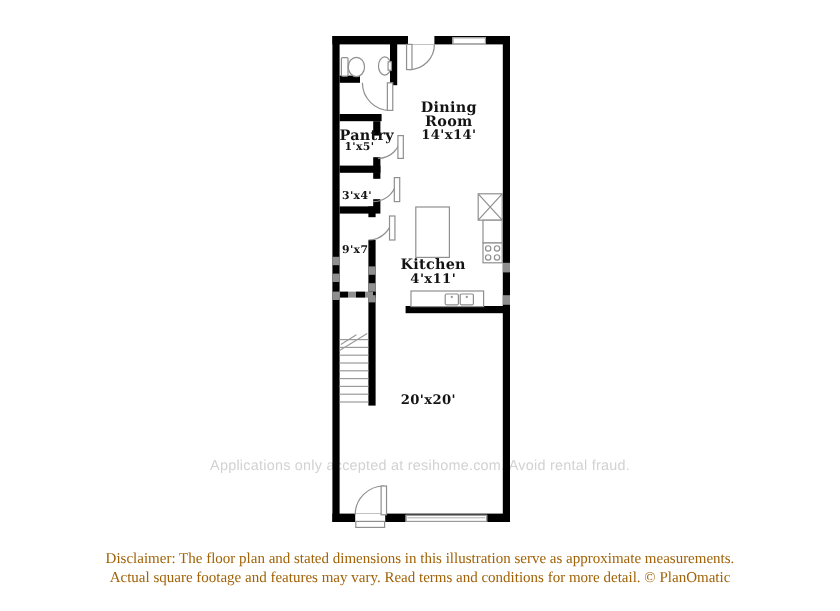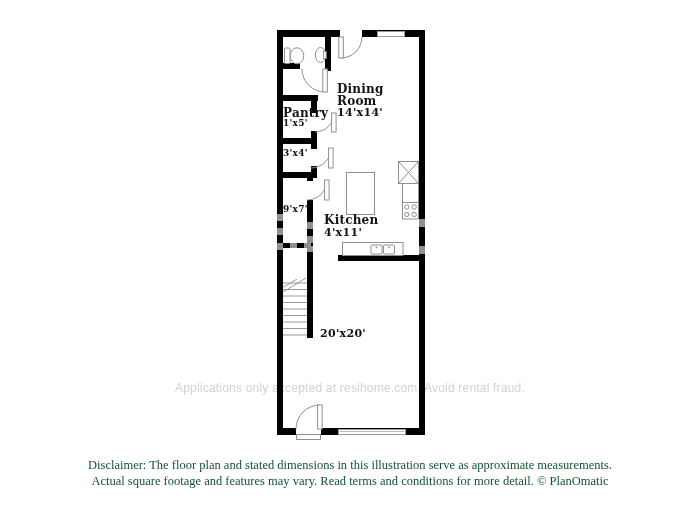--- a/index.html
+++ b/index.html
@@ -5,31 +5,31 @@
   html,body{margin:0;padding:0;background:#fff;}
   .stage{position:relative;width:700px;height:509px;background:#fff;overflow:hidden;
          font-family:"Liberation Sans",sans-serif;}
   .wall{position:absolute;background:#000;z-index:2;}
   .dash{position:absolute;background:#8f8f8f;z-index:3;}
   .gap{position:absolute;background:#fff;z-index:3;}
   .win{position:absolute;background:#fff;border:1px solid #9a9a9a;box-sizing:border-box;z-index:4;}
   .dashed-wall{position:absolute;z-index:2;
     background:repeating-linear-gradient(90deg,#000 0 7px,#8f8f8f 7px 14px);}
   .overlay{position:absolute;left:0;top:0;z-index:5;}
-  .lbl{position:absolute;text-align:left;font-family:"DejaVu Serif",serif;
+  .lbl{position:absolute;text-align:center;font-family:"DejaVu Serif",serif;
        font-weight:bold;color:#131313;z-index:6;}
   .lbl .nm{display:block;font-size:12px;line-height:11.5px;letter-spacing:.2px;}
   .lbl .dm{display:block;font-size:11px;line-height:12px;letter-spacing:.3px;}
   .lbl-sm .nm{display:block;font-size:12px;line-height:10px;}
   .lbl-sm .dm{display:block;font-size:9px;line-height:10px;}
   .watermark{position:absolute;left:0;width:700px;top:381px;text-align:center;
        font-size:12px;color:#d2d2d2;letter-spacing:.2px;z-index:1;}
   .disclaimer{position:absolute;left:0;width:700px;top:458px;text-align:center;
        font-family:"Liberation Serif",serif;font-size:12.5px;line-height:15.5px;
-       color:#14532d;z-index:6;}
+       color:#a16207;z-index:6;}
   svg .stroke{stroke:#8f8f8f;fill:none;stroke-width:1;}
   svg .leaf{stroke:#8f8f8f;fill:#fff;stroke-width:1;}
   svg .fix{stroke:#8f8f8f;fill:#fff;stroke-width:1;}
 </style>
 </head>
 <body>
 
 <div class="stage">
 
   <div class="watermark">Applications only accepted at resihome.com. Avoid rental fraud.</div>
@@ -150,21 +150,21 @@
     </svg>
 
     <div class="lbl" style="left:337px;top:84px;width:74px">
       <span class="nm">Dining Room</span>
       <span class="dm">14'x14'</span>
     </div>
     <div class="lbl lbl-sm" style="left:283px;top:108px;width:33px">
       <span class="nm">Pantry</span>
       <span class="dm">1'x5'</span>
     </div>
-    <div class="lbl lbl-sm" style="left:283px;top:148px;width:29px">
+    <div class="lbl lbl-sm" style="left:283px;top:159px;width:29px">
       <span class="dm">3'x4'</span>
     </div>
     <div class="lbl lbl-sm" style="left:283px;top:204px;width:29px">
       <span class="dm">9'x7'</span>
     </div>
     <div class="lbl" style="left:324px;top:215px;width:74px">
       <span class="nm">Kitchen</span>
       <span class="dm">4'x11'</span>
     </div>
     <div class="lbl" style="left:320px;top:328px;width:74px">

